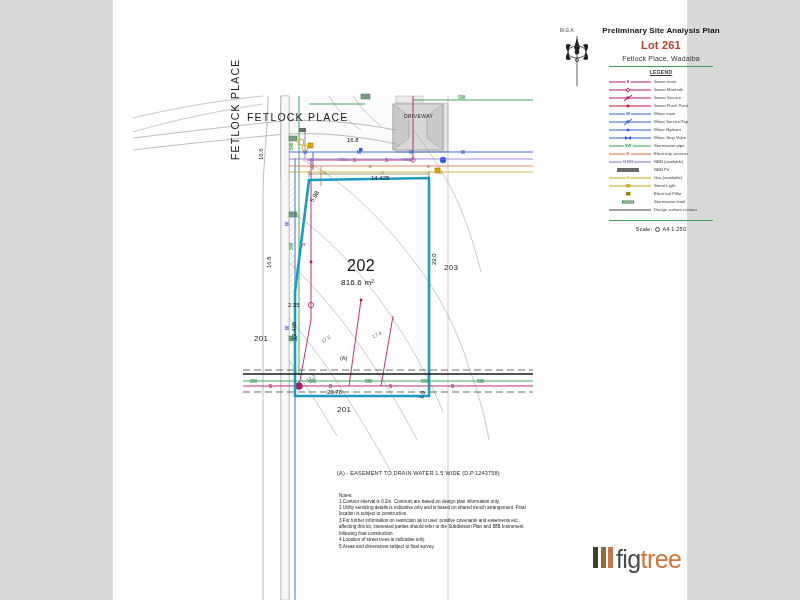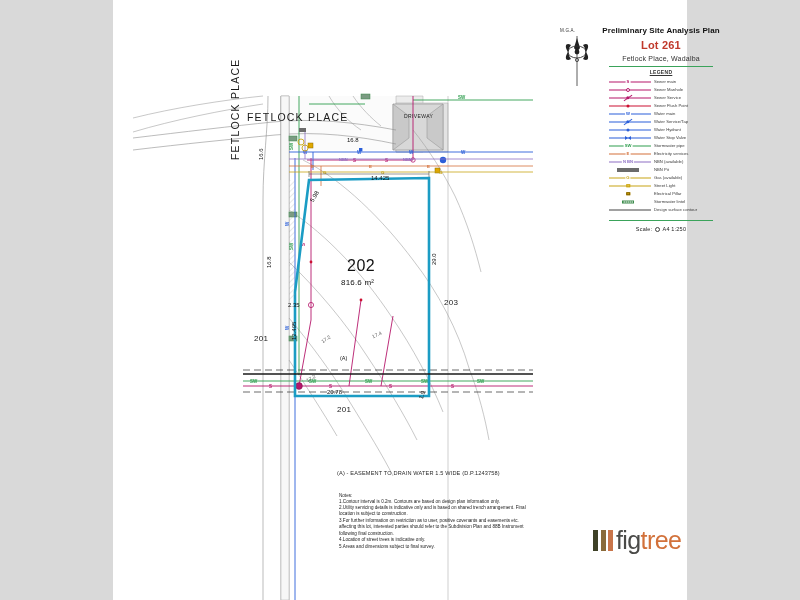--- a/index.html
+++ b/index.html
@@ -120,21 +120,21 @@
   #driveway-label {
     position: absolute; left: 291px; top: 113px;
     font-size: 5px; color: #222; letter-spacing: .4px;
   }
 
   .lot-no {
     position: absolute; font-size: 8px; color: #1a1a1a; letter-spacing: .3px;
   }
   #lotno-201-left { left: 141px; top: 334px; }
   #lotno-201-bottom { left: 224px; top: 405px; }
-  #lotno-203 { left: 331px; top: 263px; margin-top: 35px; }
+  #lotno-203 { left: 331px; top: 263px; }
 
   #lot-main-no {
     position: absolute; left: 234px; top: 257px;
     font-size: 16px; color: #111; letter-spacing: .5px;
   }
   #lot-area {
     position: absolute; left: 228px; top: 278px;
     font-size: 8px; color: #111; letter-spacing: .2px;
   }
 
@@ -167,21 +167,21 @@
   }
   #notes {
     position: absolute; left: 226px; top: 493px; width: 190px;
   }
   #notes-heading { font-size: 4.6px; color: #222; font-weight: normal; }
   .note-item {
     font-size: 4.6px; color: #222; line-height: 6.2px; margin-top: .5px;
   }
 
   
-  #logo { position: absolute; left: 480px; top: 528px; display: flex; align-items: center; }
+  #logo { position: absolute; left: 480px; top: 547px; display: flex; }
   .logo-bars { display: flex; gap: 2.5px; margin-right: 3px; }
   .logo-bar { width: 5px; height: 21px; }
   #logo-text { font-size: 25px; letter-spacing: -.6px; line-height: 1; }
   #logo-fig { color: #4a4a48; }
   #logo-tree { color: #d2713a; }
 </style>
 </head>
 <body>
 
 <div id="page">

